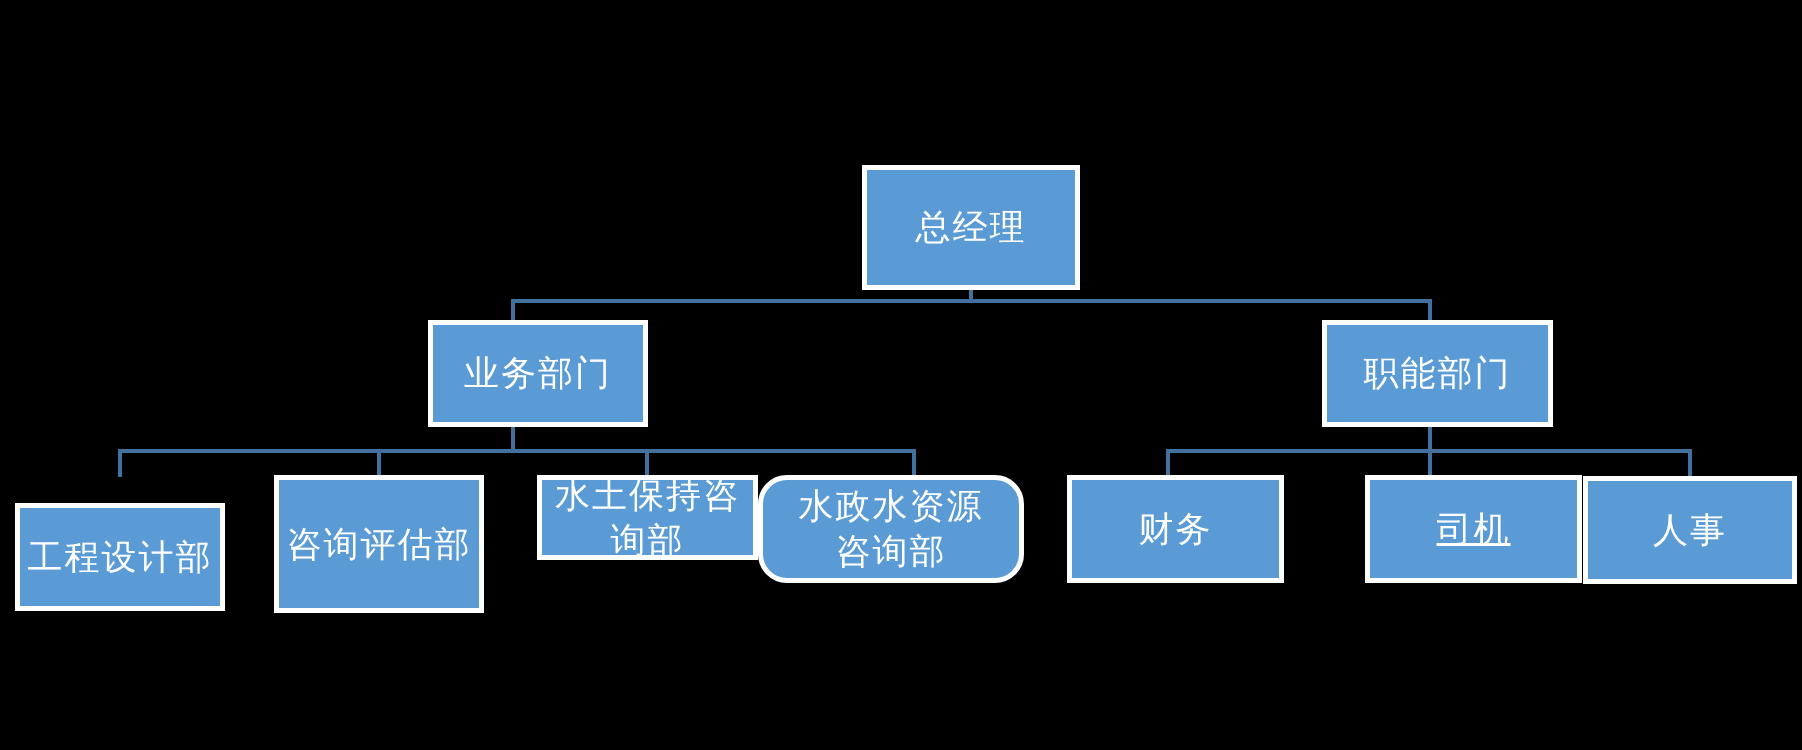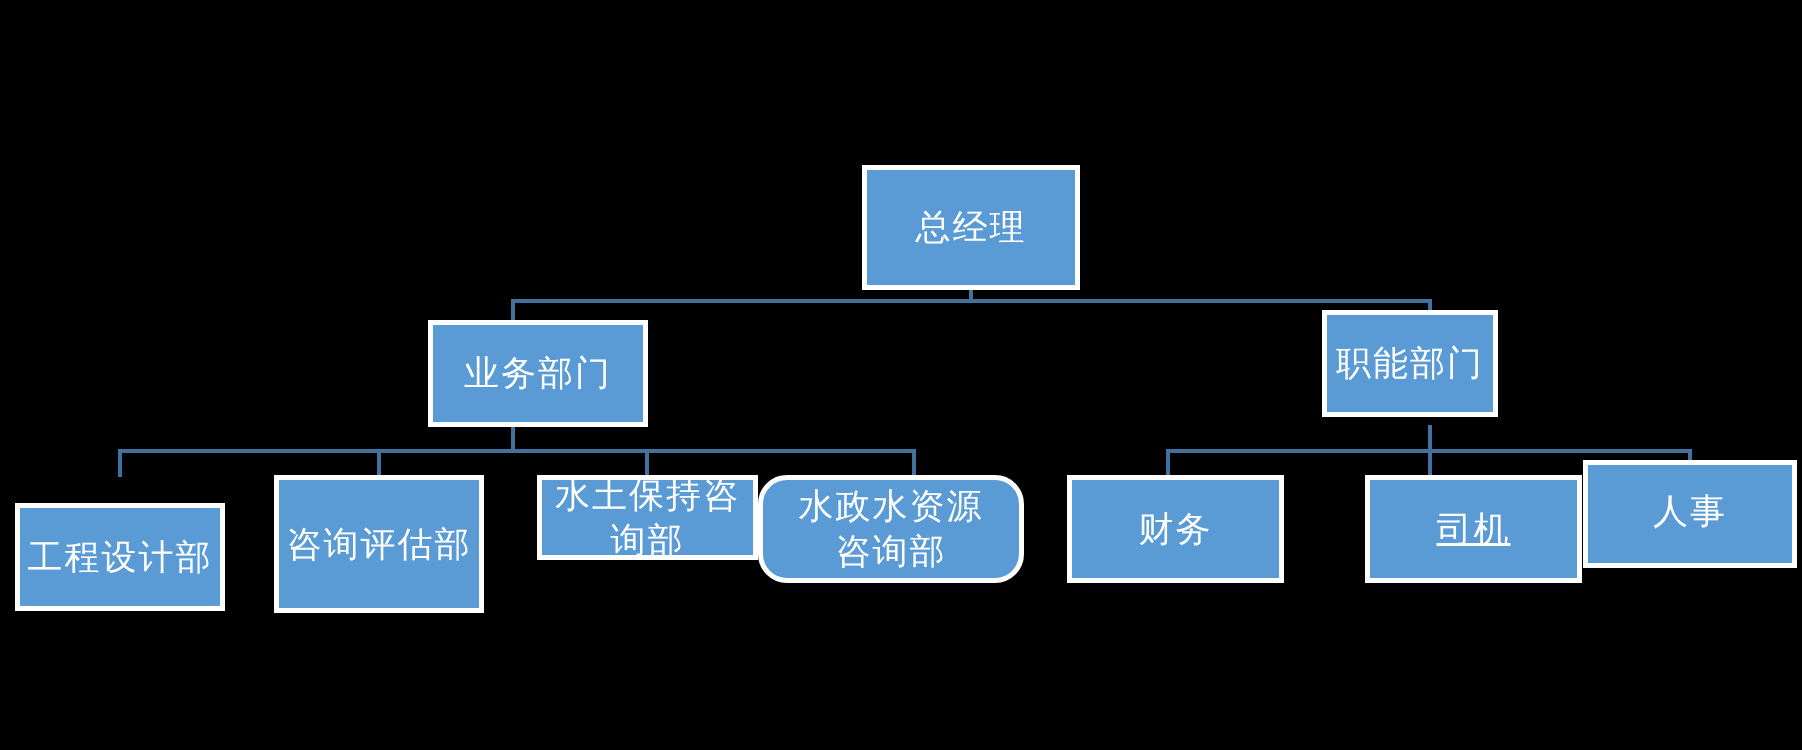--- a/index.html
+++ b/index.html
@@ -37,28 +37,28 @@
     letter-spacing: 2px;
   }
   .conn {
     position: absolute;
     background: var(--connector);
   }
 
   
   .n-gm        { left: 862px;  top: 165px; width: 218px; height: 125px; }
   .n-business  { left: 403px;  top: 320px; width: 220px; height: 107px; margin-left: 25px; }
-  .n-functional{ left: 1322px; top: 310px; width: 176px; height: 107px; }
+  .n-functional{ left: 1322px; top: 320px; width: 231px; height: 107px; }
   .n-engineering { left: 15px;   top: 475px; width: 210px; height: 108px; margin-top: 28px; }
   .n-consulting  { left: 274px;  top: 475px; width: 210px; height: 138px; }
   .n-soil-water  { left: 537px;  top: 475px; width: 221px; height: 85px; }
   .n-water-admin { left: 758px;  top: 475px; width: 266px; height: 108px; border-radius: 29px; }
   .n-finance     { left: 1060px; top: 475px; width: 217px; height: 108px; margin-left: 7px; }
   .n-driver      { left: 1365px; top: 475px; width: 217px; height: 108px; text-decoration: underline; }
-  .n-hr          { left: 1583px; top: 460px; width: 214px; height: 108px; font-family: Liberation Mono, monospace; }
+  .n-hr          { left: 1583px; top: 476px; width: 214px; height: 108px; }
 
   
   .c-gm-trunk     { left: 969px;  top: 275px; width: 4px;   height: 28px; }
   .c-top-h        { left: 511px;  top: 299px; width: 921px; height: 4px; }
   .c-biz-top      { left: 511px;  top: 301px; width: 4px;   height: 21px; }
   .c-func-top     { left: 1428px; top: 301px; width: 4px;   height: 21px; }
   .c-biz-trunk    { left: 511px;  top: 425px; width: 4px;   height: 28px; }
   .c-left-h       { left: 118px;  top: 449px; width: 798px; height: 4px; }
   .c-drop-eng     { left: 118px;  top: 451px; width: 4px;   height: 26px; }
   .c-drop-cons    { left: 377px;  top: 451px; width: 4px;   height: 26px; }

